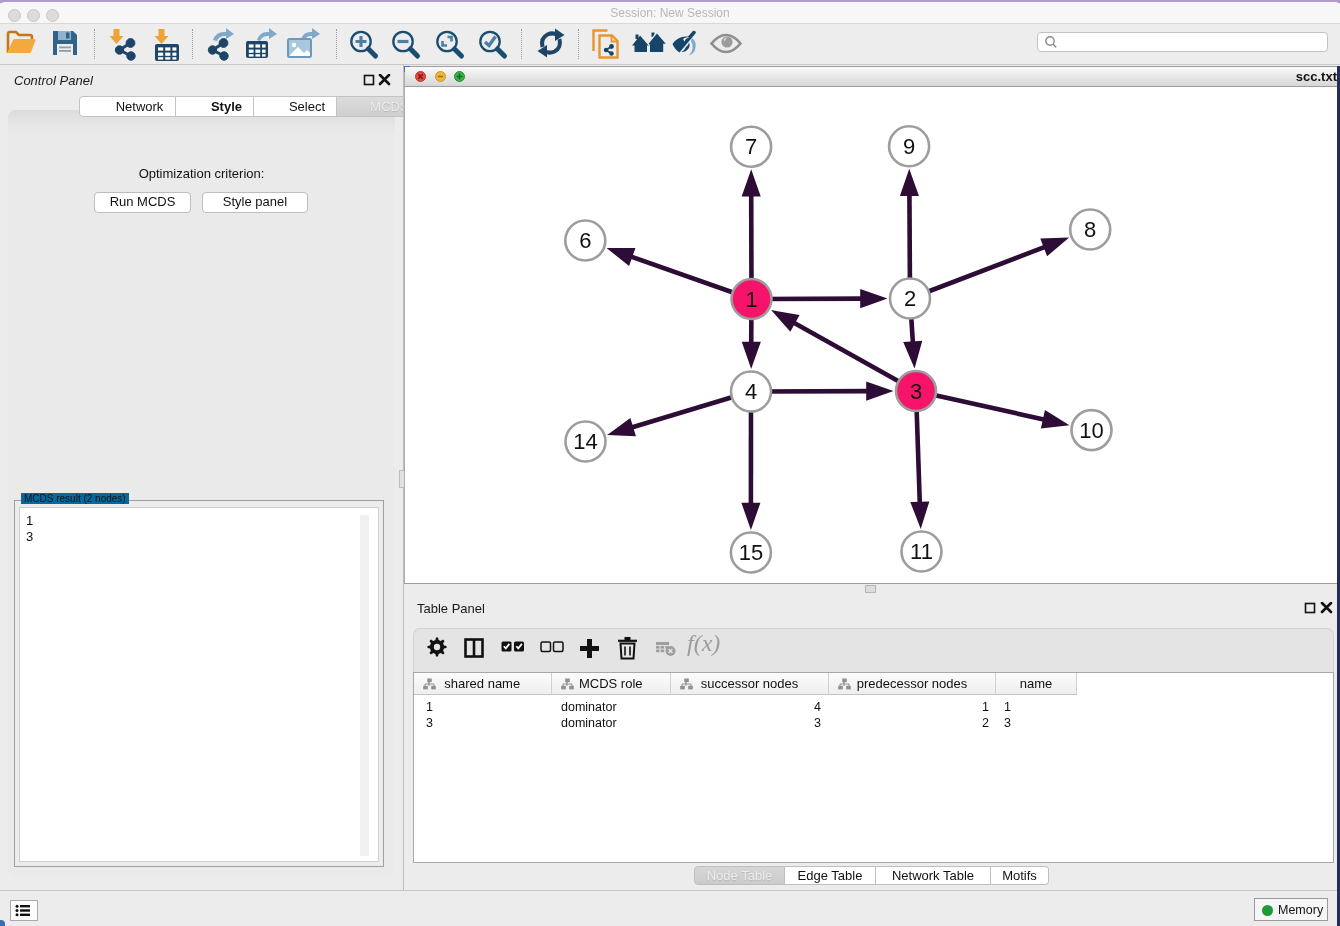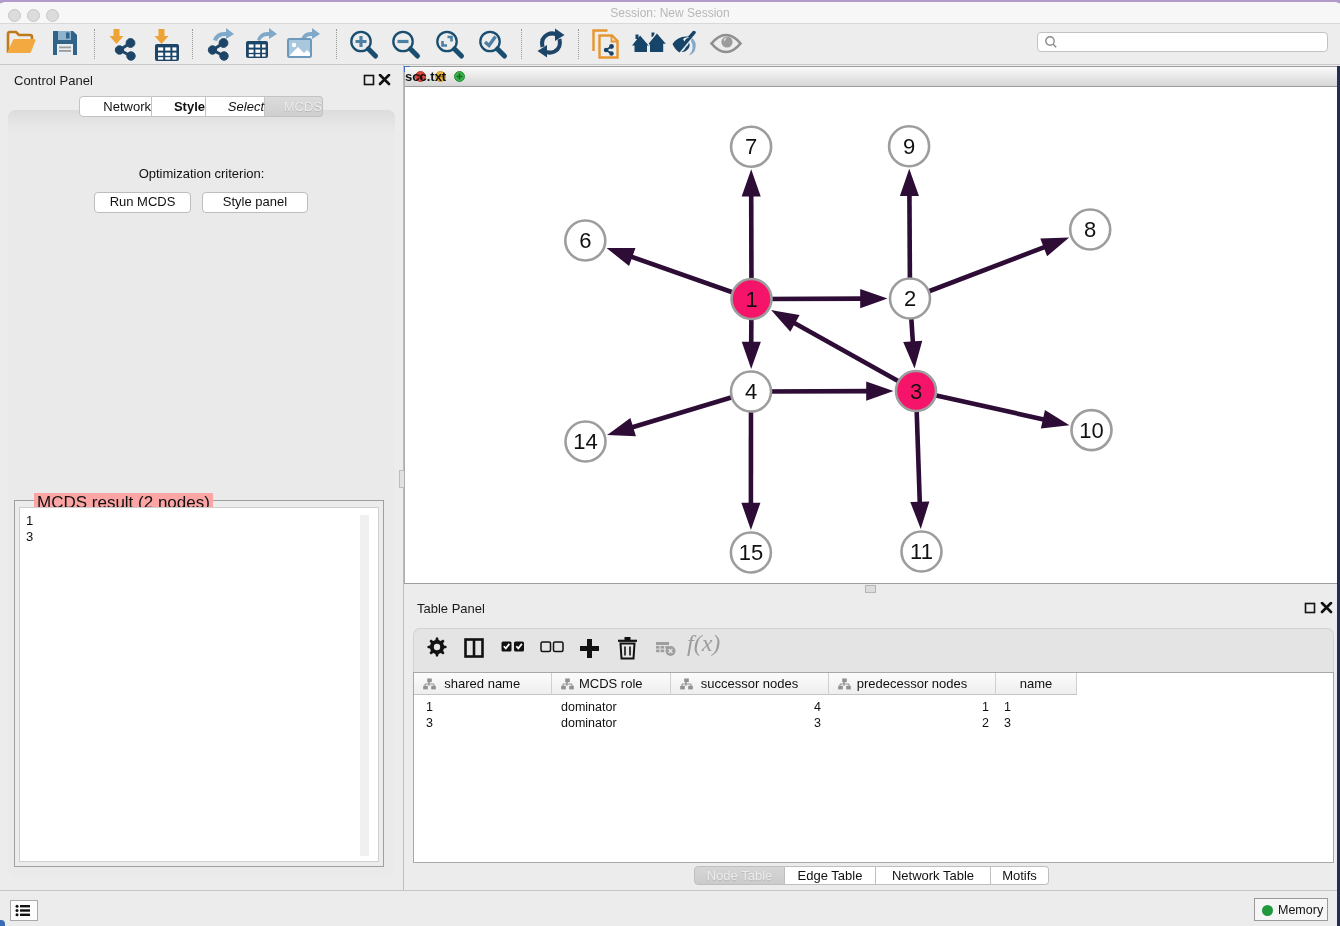--- a/index.html
+++ b/index.html
@@ -9,40 +9,40 @@
 #purple{left:0;top:0;width:1340px;height:3px;background:#b29aca;}
 #titlebar{left:0;top:2px;width:1340px;height:21px;background:#f7f7f7;border-bottom:1px solid #d8d8d8;border-radius:5px 5px 0 0;}
 .tdot{position:absolute;top:7px;width:11px;height:11px;border-radius:50%;background:#dcdcdc;border:1px solid #c6c6c6;}
 #wtitle{position:absolute;top:4px;left:0;width:100%;text-align:center;font-size:12px;color:#b7b7b7;}
 #toolbar{left:0;top:24px;width:1340px;height:40px;background:#ededed;border-bottom:1px solid #c9c9c9;}
 .sep{position:absolute;top:5px;height:30px;width:0;border-left:1px dotted #9a9a9a;}
 .tbi{position:absolute;top:1px;}
 #search{position:absolute;left:1037px;top:8px;width:289px;height:18px;background:#fff;border:1px solid #c2c2c2;border-radius:4px;}
 
 #cp{left:0;top:65px;width:403px;height:825px;background:#ececec;}
-#cph{position:absolute;left:14px;top:8px;font-size:13px;color:#1a1a1a;}
+#cph{position:absolute;left:14px;top:8px;font-size:13px;color:#1a1a1a;font-style:italic;}
 #cpbody{position:absolute;left:8px;top:45px;width:387px;height:766px;background:linear-gradient(#dcdcdc 0px,#e5e5e5 13px,#eaeaea 24px);border-radius:7px;}
 .tabrow{position:absolute;display:flex;}
-.tab{height:19px;line-height:19px;text-align:right;font-size:13px;color:#111;background:#fff;border:1px solid #c3c3c3;border-left:none;}
+.tab{height:19px;line-height:19px;text-align:center;font-size:13px;color:#111;background:#fff;border:1px solid #c3c3c3;border-left:none;padding-left:24px;}
 .tab.first{border-left:1px solid #c3c3c3;border-radius:4px 0 0 4px;}
 .tab.last{border-radius:0 4px 4px 0;}
 .tab.sel{background:linear-gradient(#dcdcdc,#cfcfcf);color:#ececec;text-shadow:0 1px 1px #b5b5b5;}
 #opt{position:absolute;left:0;top:71px;width:403px;text-align:center;font-size:13px;color:#111;margin-top:30px;}
 #combo{position:absolute;left:44px;top:94px;width:309px;height:19px;background:#fff;border:1px solid #b9b9b9;border-radius:5px;font-size:13px;line-height:19px;color:#111;padding-left:13px;box-sizing:border-box;}
 .btn{position:absolute;top:127px;height:19px;background:#fff;border:1px solid #bdbdbd;border-radius:4px;font-size:13px;line-height:18px;text-align:center;color:#111;}
 #fs{position:absolute;left:14px;top:435px;width:368px;height:365px;border:1px solid #9f9f9f;background:#ececec;}
-#fsl{position:absolute;left:19px;top:-8px;background:#fca5a5;font-size:17px;color:#111;padding:0 3px;}
+#fsl{position:absolute;left:6px;top:-8px;background:#0369a1;font-size:10px;color:#111;padding:0 3px;}
 #fsta{position:absolute;left:4px;top:6px;right:4px;bottom:4px;background:#fff;border:1px solid #cfcfcf;font-size:13px;color:#111;line-height:16px;padding:5px 0 0 6px;}
 #fssb{position:absolute;right:9px;top:7px;width:9px;bottom:5px;background:#f0f0f0;}
 
 #vdiv{left:403px;top:65px;width:1px;height:825px;background:#bdbdbd;}
 
 #netwin{left:404px;top:66px;width:934px;height:518px;border:1px solid #9d9d9d;border-left:1px solid #adadad;box-sizing:border-box;}
 #nettb{position:absolute;left:0;top:0;width:100%;height:19px;background:linear-gradient(#fafafa,#d6d6d6);border-bottom:1px solid #9d9d9d;}
-#nettitle{position:absolute;left:0;top:2px;width:100%;text-align:left;font-weight:bold;font-size:13px;color:#111;}
+#nettitle{position:absolute;left:0;top:2px;width:100%;text-align:right;font-weight:bold;font-size:13px;color:#111;}
 .mdot{position:absolute;top:3.5px;width:11px;height:11px;border-radius:50%;box-sizing:border-box;}
 #canvas{position:absolute;left:0;top:20px;width:932px;height:496px;background:#fff;}
 #corner{position:absolute;left:-1px;top:-1px;width:5px;height:5px;border-left:1.6px solid #4070c0;border-top:1.6px solid #4070c0;}
 #grip{left:865px;top:585px;width:9px;height:6px;background:#dcdcdc;border:1px solid #b5b5b5;}
 
 #tp{left:404px;top:594px;width:936px;height:296px;background:#ececec;}
 #tph{position:absolute;left:13px;top:7px;font-size:13px;color:#1a1a1a;}
 #tpbar{position:absolute;left:9px;top:34px;width:919px;height:44px;background:#e4e4e4;border:1px solid #d2d2d2;border-bottom:none;border-radius:7px 7px 0 0;}
 #tptable{position:absolute;left:9px;top:78px;width:919px;height:189px;background:#fff;border:1px solid #a8a8a8;}
 .hcell{position:absolute;top:0;height:22px;background:linear-gradient(#fcfcfc,#eee);border-right:1px solid #d0d0d0;border-bottom:1px solid #c4c4c4;box-sizing:border-box;font-size:13px;color:#111;text-align:center;line-height:21px;}
@@ -212,21 +212,21 @@
 <div id="cp" class="abs">
   <div id="cph">Control Panel</div>
   <svg class="abs" style="left:363px;top:9px" width="30" height="12" viewBox="0 0 30 12">
       <rect x="1.5" y="1.5" width="9" height="9" fill="none" stroke="#111" stroke-width="1.6"></rect>
       <path d="M17 1 L26 10 M26 1 L17 10" stroke="#111" stroke-width="2.6" stroke-linecap="round"></path>
     </svg>
   <div id="cpbody"></div>
   <div class="tabrow" style="left:79px;top:31px;">
     <div class="tab first" style="width:71px;">Network</div>
     <div class="tab" style="width:53px;font-weight:bold;">Style</div>
-    <div class="tab" style="width:58px;font-style:italic;">Select</div>
+    <div class="tab" style="width:58px;">Select</div>
     <div class="tab sel last" style="width:57px;">MCDS</div>
   </div>
   <div id="opt">Optimization criterion:</div>
   <div class="btn" style="left:94px;width:95px;">Run MCDS</div>
   <div class="btn" style="left:202px;width:104px;">Style panel</div>
   <div id="fs">
     <div id="fsl">MCDS result (2 nodes)</div>
     <div id="fsta">1<br>3<div id="fssb"></div></div>
   </div>
 </div>

